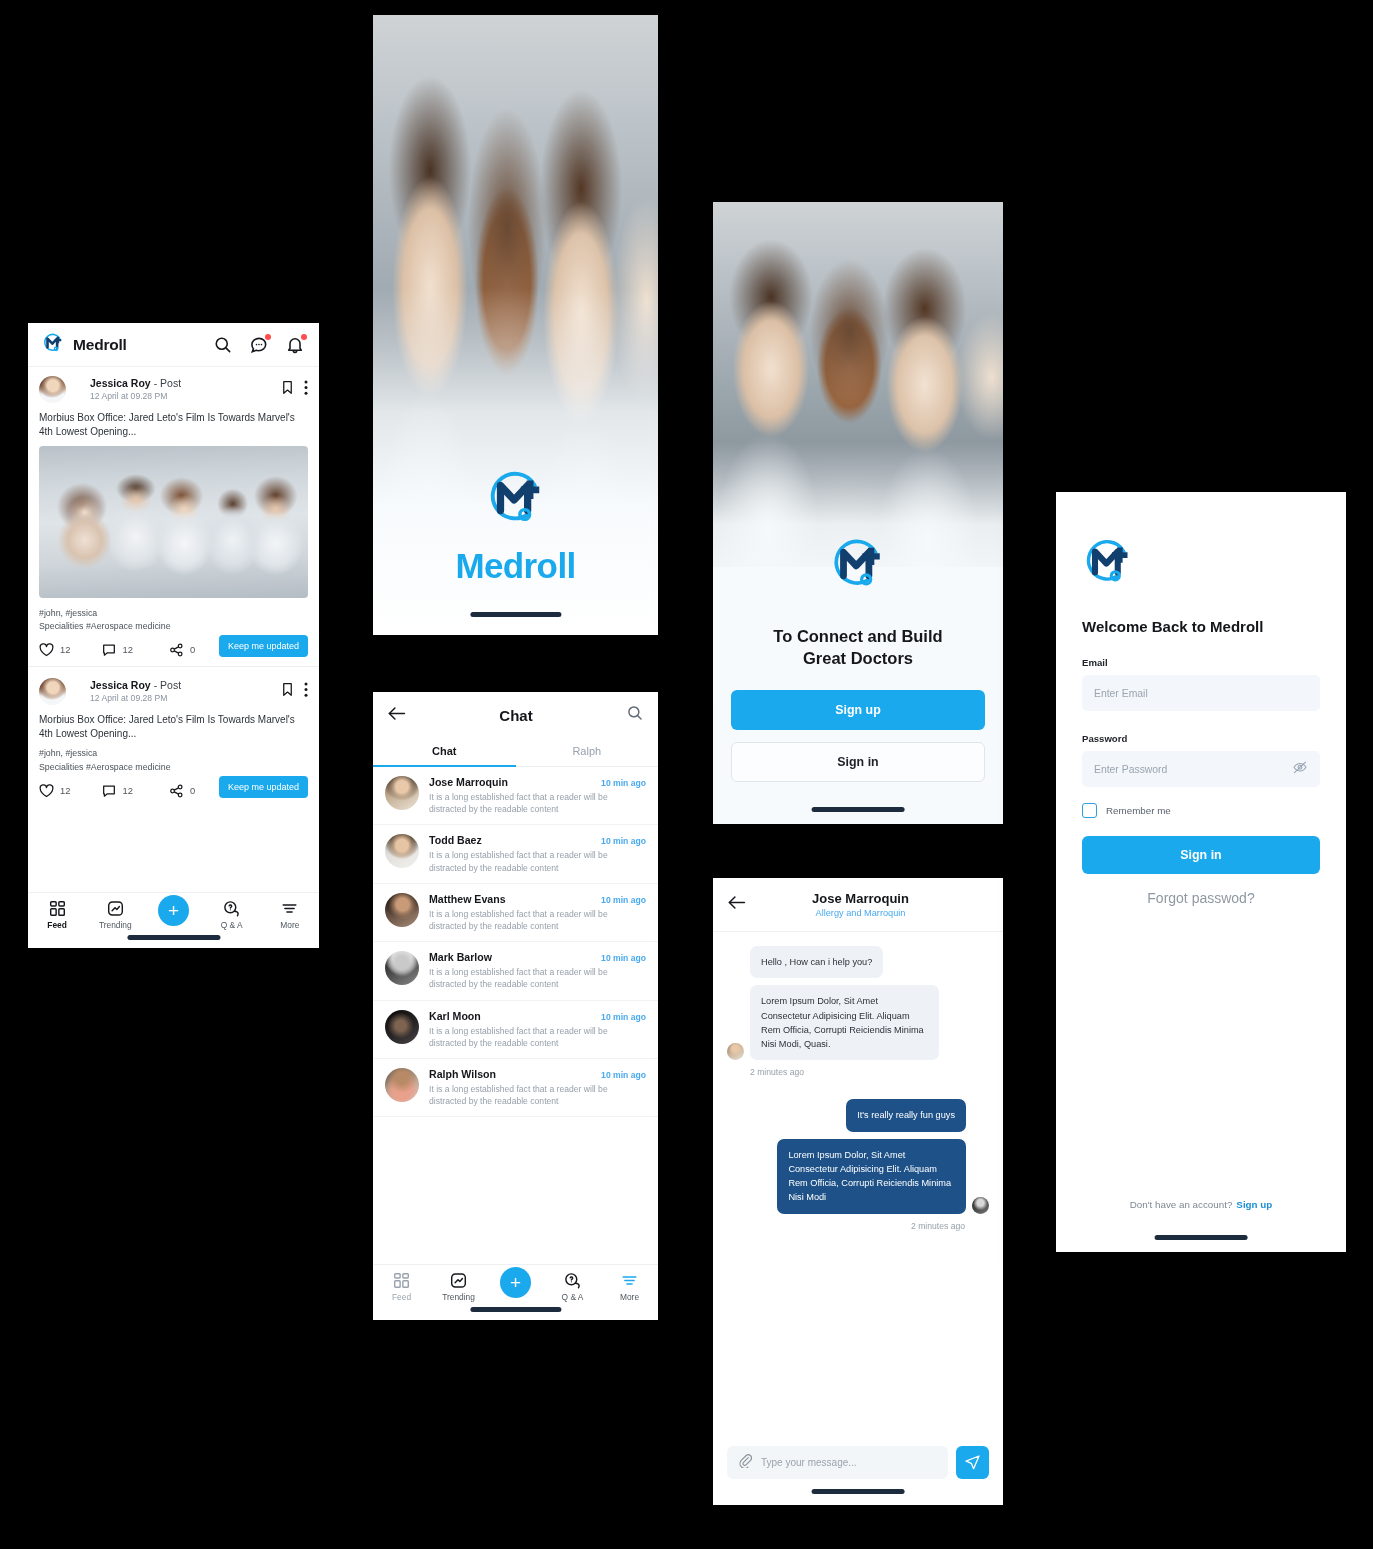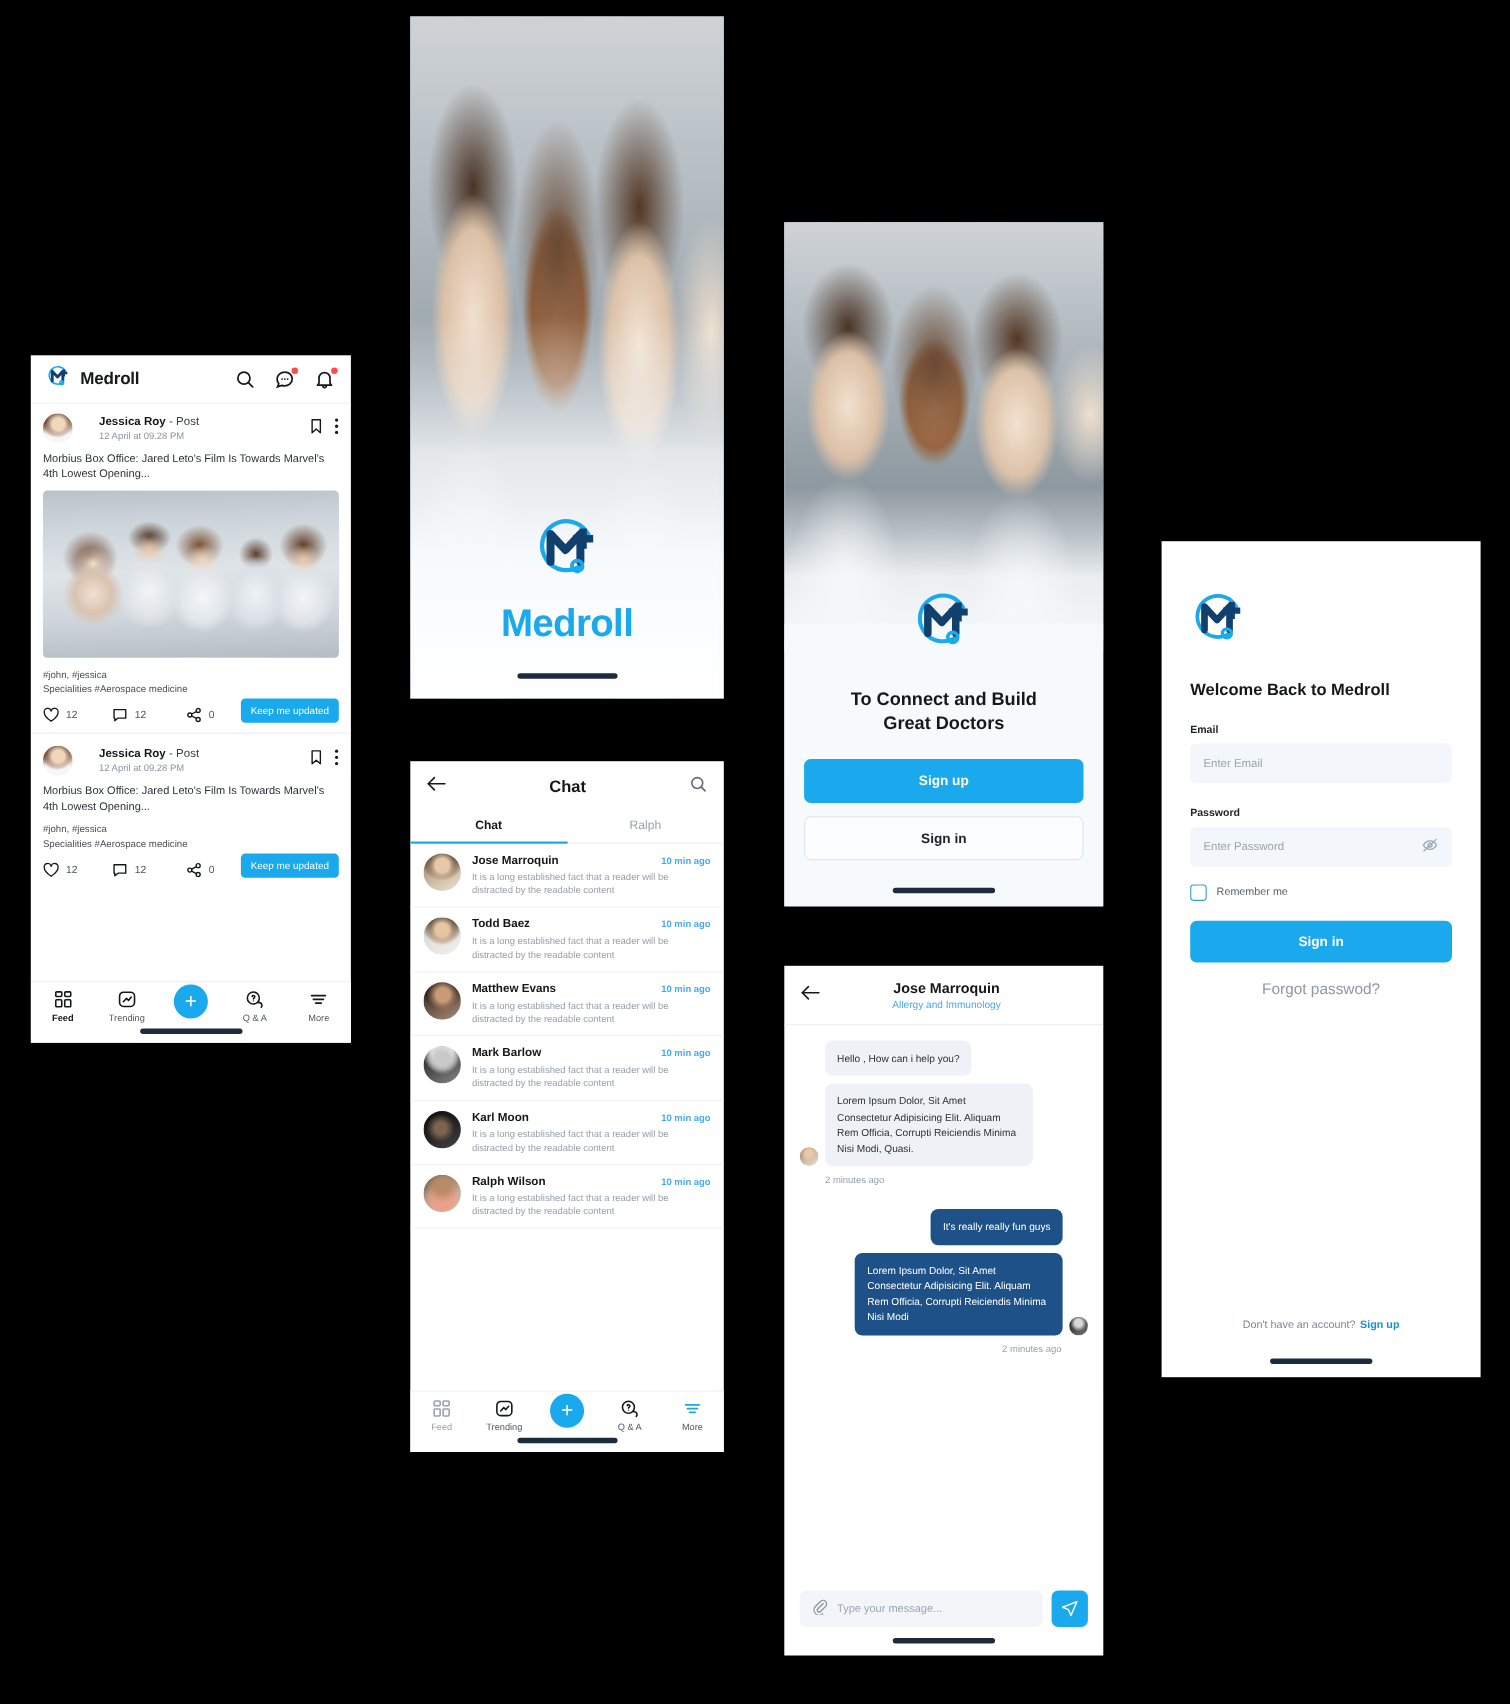--- a/index.html
+++ b/index.html
@@ -618,21 +618,21 @@
   <div class="phone" id="phone-chat">
     <div class="cd-header">
       <span>
         <svg width="19" height="17" viewBox="0 0 24 20" fill="none" stroke="#16181c" stroke-width="1.9" stroke-linecap="round" stroke-linejoin="round">
           <line x1="22" y1="10" x2="3" y2="10"></line>
             <polyline points="10,3 3,10 10,17"></polyline>
         </svg>
       </span>
       <div class="cd-head-txt">
         <div class="cd-name">Jose Marroquin</div>
-        <div class="cd-spec">Allergy and Immunology</div>
+        <div class="cd-spec">Allergy and Marroquin</div>
       </div>
     </div>
 
     <div class="cd-body">
       <div class="row-in">
         <div style="width:17px;flex:none"></div>
         <div class="bub bub-in">Hello , How can i help you?</div>
       </div>
       <div class="row-in">
         <div class="avatar-img" style="background-image:radial-gradient(circle at 50% 32%,#e8c8a8 0 24%,rgba(224,190,160,0) 54%),linear-gradient(150deg,#8d7257,#cbb79e 52%,#eae3d8)"></div>

